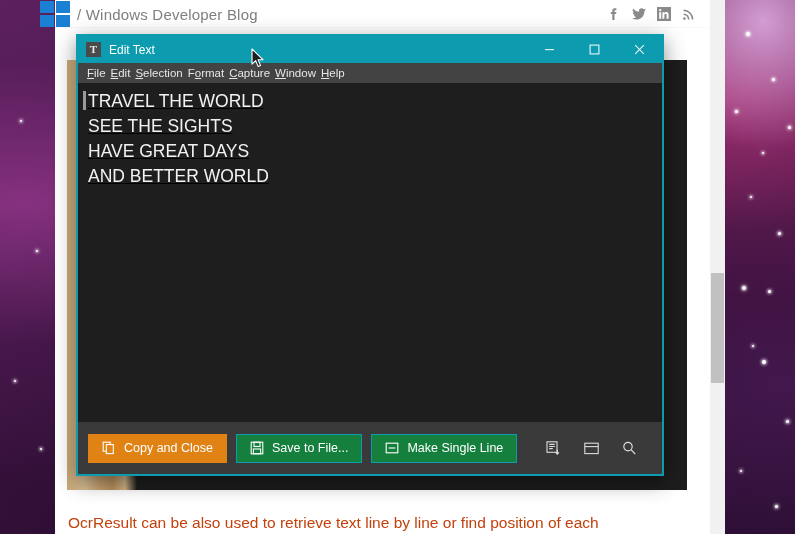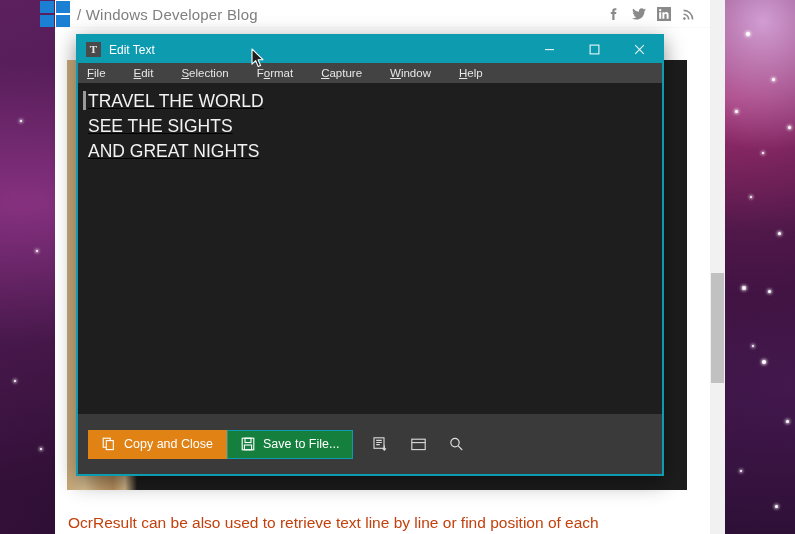--- a/index.html
+++ b/index.html
@@ -99,43 +99,43 @@
   }
   #wincontrols { margin-left: auto; display: flex; height: 27px; }
   #wincontrols .wbtn {
     width: 45px; height: 27px; display: flex; align-items: center; justify-content: center;
     color: #eaf7f9; font-size: 13px; line-height: 1;
   }
   #wincontrols .wbtn svg { display: block; }
 
   #menubar {
     height: 20px; background: #434343; flex: none;
-    display: flex; align-items: center; padding-left: 9px; gap: 28px;
+    display: flex; align-items: center; padding-left: 9px; gap: 5px;
   }
   #menubar .mi {
     font-size: 11.5px; color: #e6e6e6; white-space: nowrap;
   }
   #menubar .mi u { text-decoration: underline; }
 
   #textarea {
     flex: 1 1 auto; background: #1e1e1e; position: relative;
     padding: 6px 0 0 6px; overflow: hidden; text-decoration: underline;
   }
   #caret {
     position: absolute; left: 5px; top: 8px; width: 3px; height: 19px;
     background: #9a9a9a;
   }
   #textarea .tline {
     font-size: 17.5px; color: #f2f2f2; line-height: 25px;
     padding-left: 4px; white-space: nowrap;
   }
 
   #footer {
-    height: 60px; background: #3a3a3a; flex: none;
-    display: flex; align-items: center; padding-left: 10px; 
+    height: 52px; background: #3a3a3a; flex: none;
+    display: flex; align-items: center; padding-left: 10px; gap: 9px;
   }
   .fbtn {
     height: 29px; display: flex; align-items: center; gap: 8px;
     padding: 0 13px; font-size: 12.5px; color: #ffffff;
     border: 1px solid #0d9bb0; cursor: pointer; white-space: nowrap;
   }
   .fbtn.primary { background: #e08214; border-color: #e08214; }
   .fbtn.secondary { background: #15803d; text-align: right; }
   .fbtn .bi { width: 14px; height: 14px; display: flex; align-items: center; justify-content: center; }
   .fbtn .bi svg { display: block; }
@@ -272,21 +272,22 @@
     <div class="mi">F<u>o</u>rmat</div>
     <div class="mi"><u>C</u>apture</div>
     <div class="mi"><u>W</u>indow</div>
     <div class="mi"><u>H</u>elp</div>
   </div>
 
   <div id="textarea">
     <div id="caret"></div>
     <div class="tline">TRAVEL THE WORLD</div>
     <div class="tline">SEE THE SIGHTS</div>
-    <div class="tline">AND GREAT NIGHTS</div>
+    <div class="tline">HAVE GREAT DAYS</div>
+    <div class="tline">AND BETTER WORLD</div>
   </div>
 
   <div id="footer">
 
     <div class="fbtn primary">
       <span class="bi">
         <svg width="14" height="14" viewBox="0 0 14 14" fill="none" stroke="#ffffff" stroke-width="1.1">
           <rect x="1.2" y="1.2" width="7" height="9"></rect>
           <rect x="4.3" y="3.6" width="7" height="9" fill="#e08214"></rect>
         </svg>
@@ -298,20 +299,29 @@
       <span class="bi">
         <svg width="14" height="14" viewBox="0 0 14 14" fill="none" stroke="#ffffff" stroke-width="1.1">
           <rect x="1.2" y="1.2" width="11.6" height="11.6"></rect>
           <rect x="4" y="1.2" width="6" height="4.3"></rect>
           <rect x="3.4" y="8" width="7.2" height="4.8"></rect>
         </svg>
       </span>
       <span>Save to File...</span>
     </div>
 
+    <div class="fbtn secondary">
+      <span class="bi">
+        <svg width="14" height="14" viewBox="0 0 14 14" fill="none" stroke="#ffffff" stroke-width="1.1">
+          <rect x="1.2" y="2.2" width="11.6" height="9.6"></rect>
+          <path d="M3.6 7h6.8"></path>
+        </svg>
+      </span>
+      <span>Make Single Line</span>
+    </div>
 
     <div id="icon-group">
       <div class="iconbtn">
         <svg width="17" height="17" viewBox="0 0 17 17" fill="none" stroke="#dcdcdc" stroke-width="1.1">
           <rect x="2" y="1.8" width="10" height="10.5"></rect>
           <path d="M4.2 4.4h5.6M4.2 6.5h5.6M4.2 8.6h3.6"></path>
           <path d="M12.3 9.6v4.4M10.6 12.4l1.7 1.7 1.7-1.7"></path>
         </svg>
       </div>
       <div class="iconbtn">

